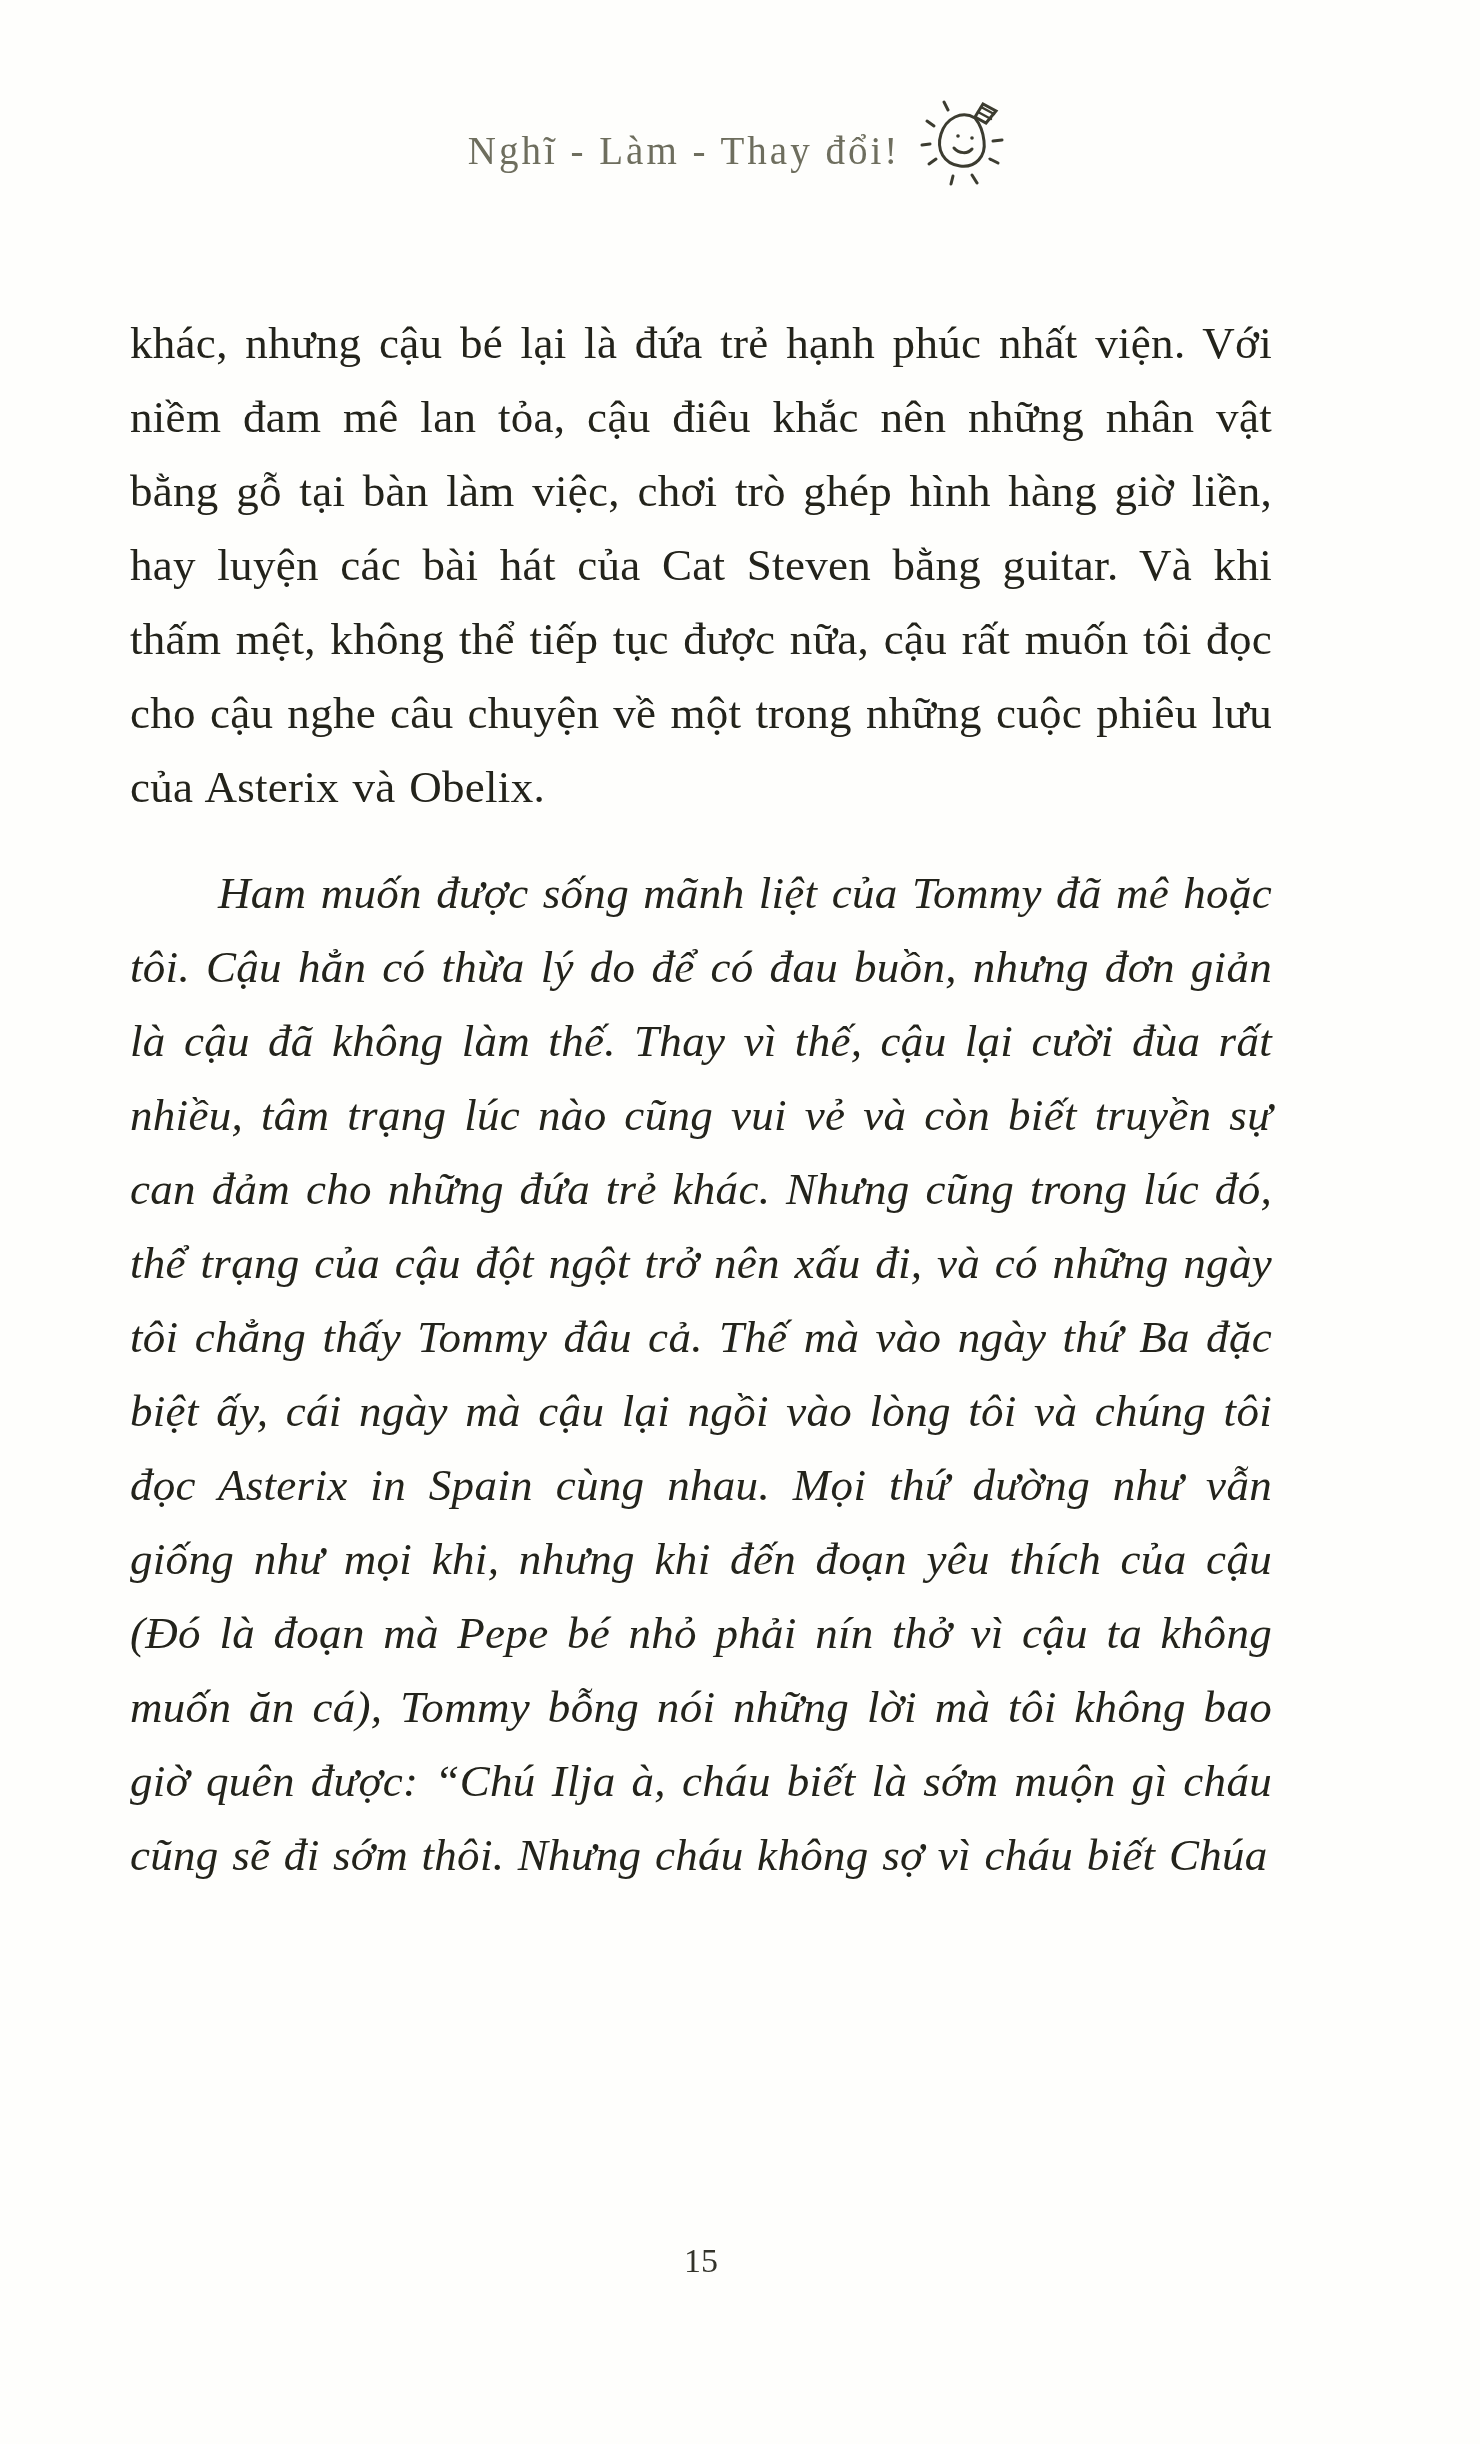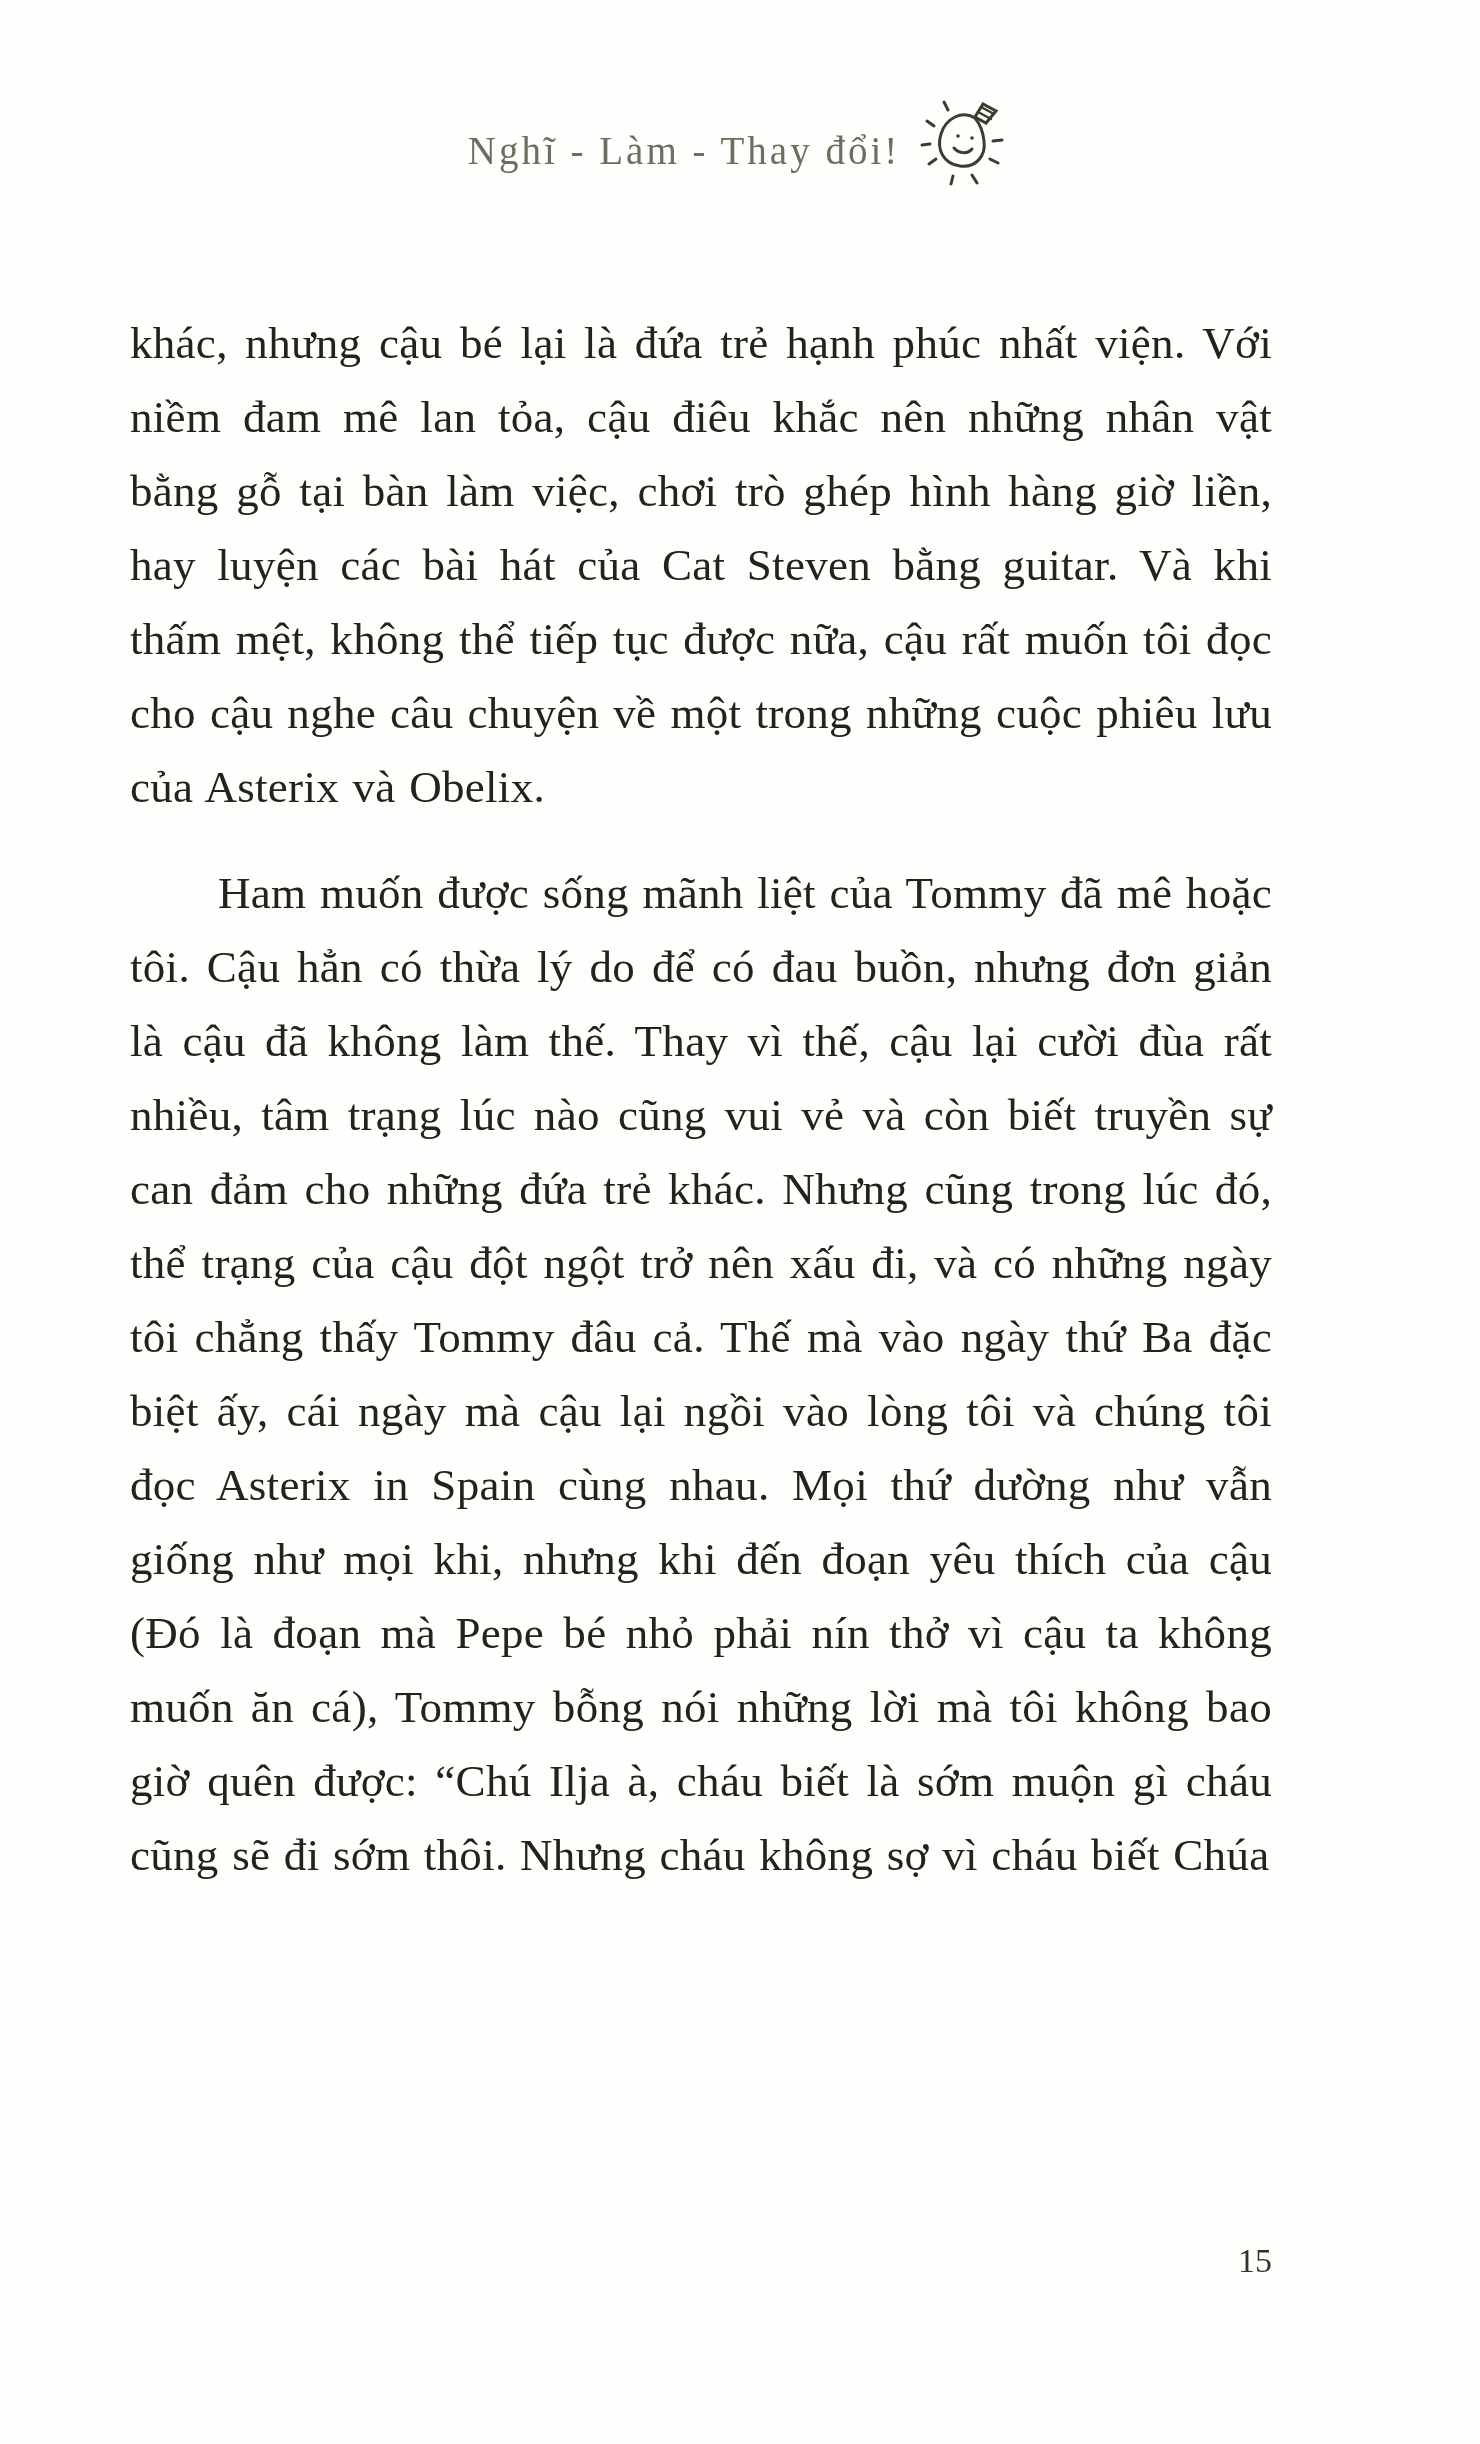--- a/index.html
+++ b/index.html
@@ -50,28 +50,29 @@
     line-height: 74px;
     text-align: justify;
     letter-spacing: 0.3px;
     word-spacing: 2px;
   }
   .body-text p {
     margin: 0 0 32px 0;
   }
   .body-text p.indented {
     text-indent: 88px;
+    font-style: italic;
   }
   
   .page-number {
     position: absolute;
     top: 2242px;
     left: 130px;
     width: 1142px;
-    text-align: right;
+    text-align: center;
     font-size: 34px;
     color: #33332a;
   }
 </style>
 </head>
 <body>
 
 <div class="page">
 
   <div class="running-header">

